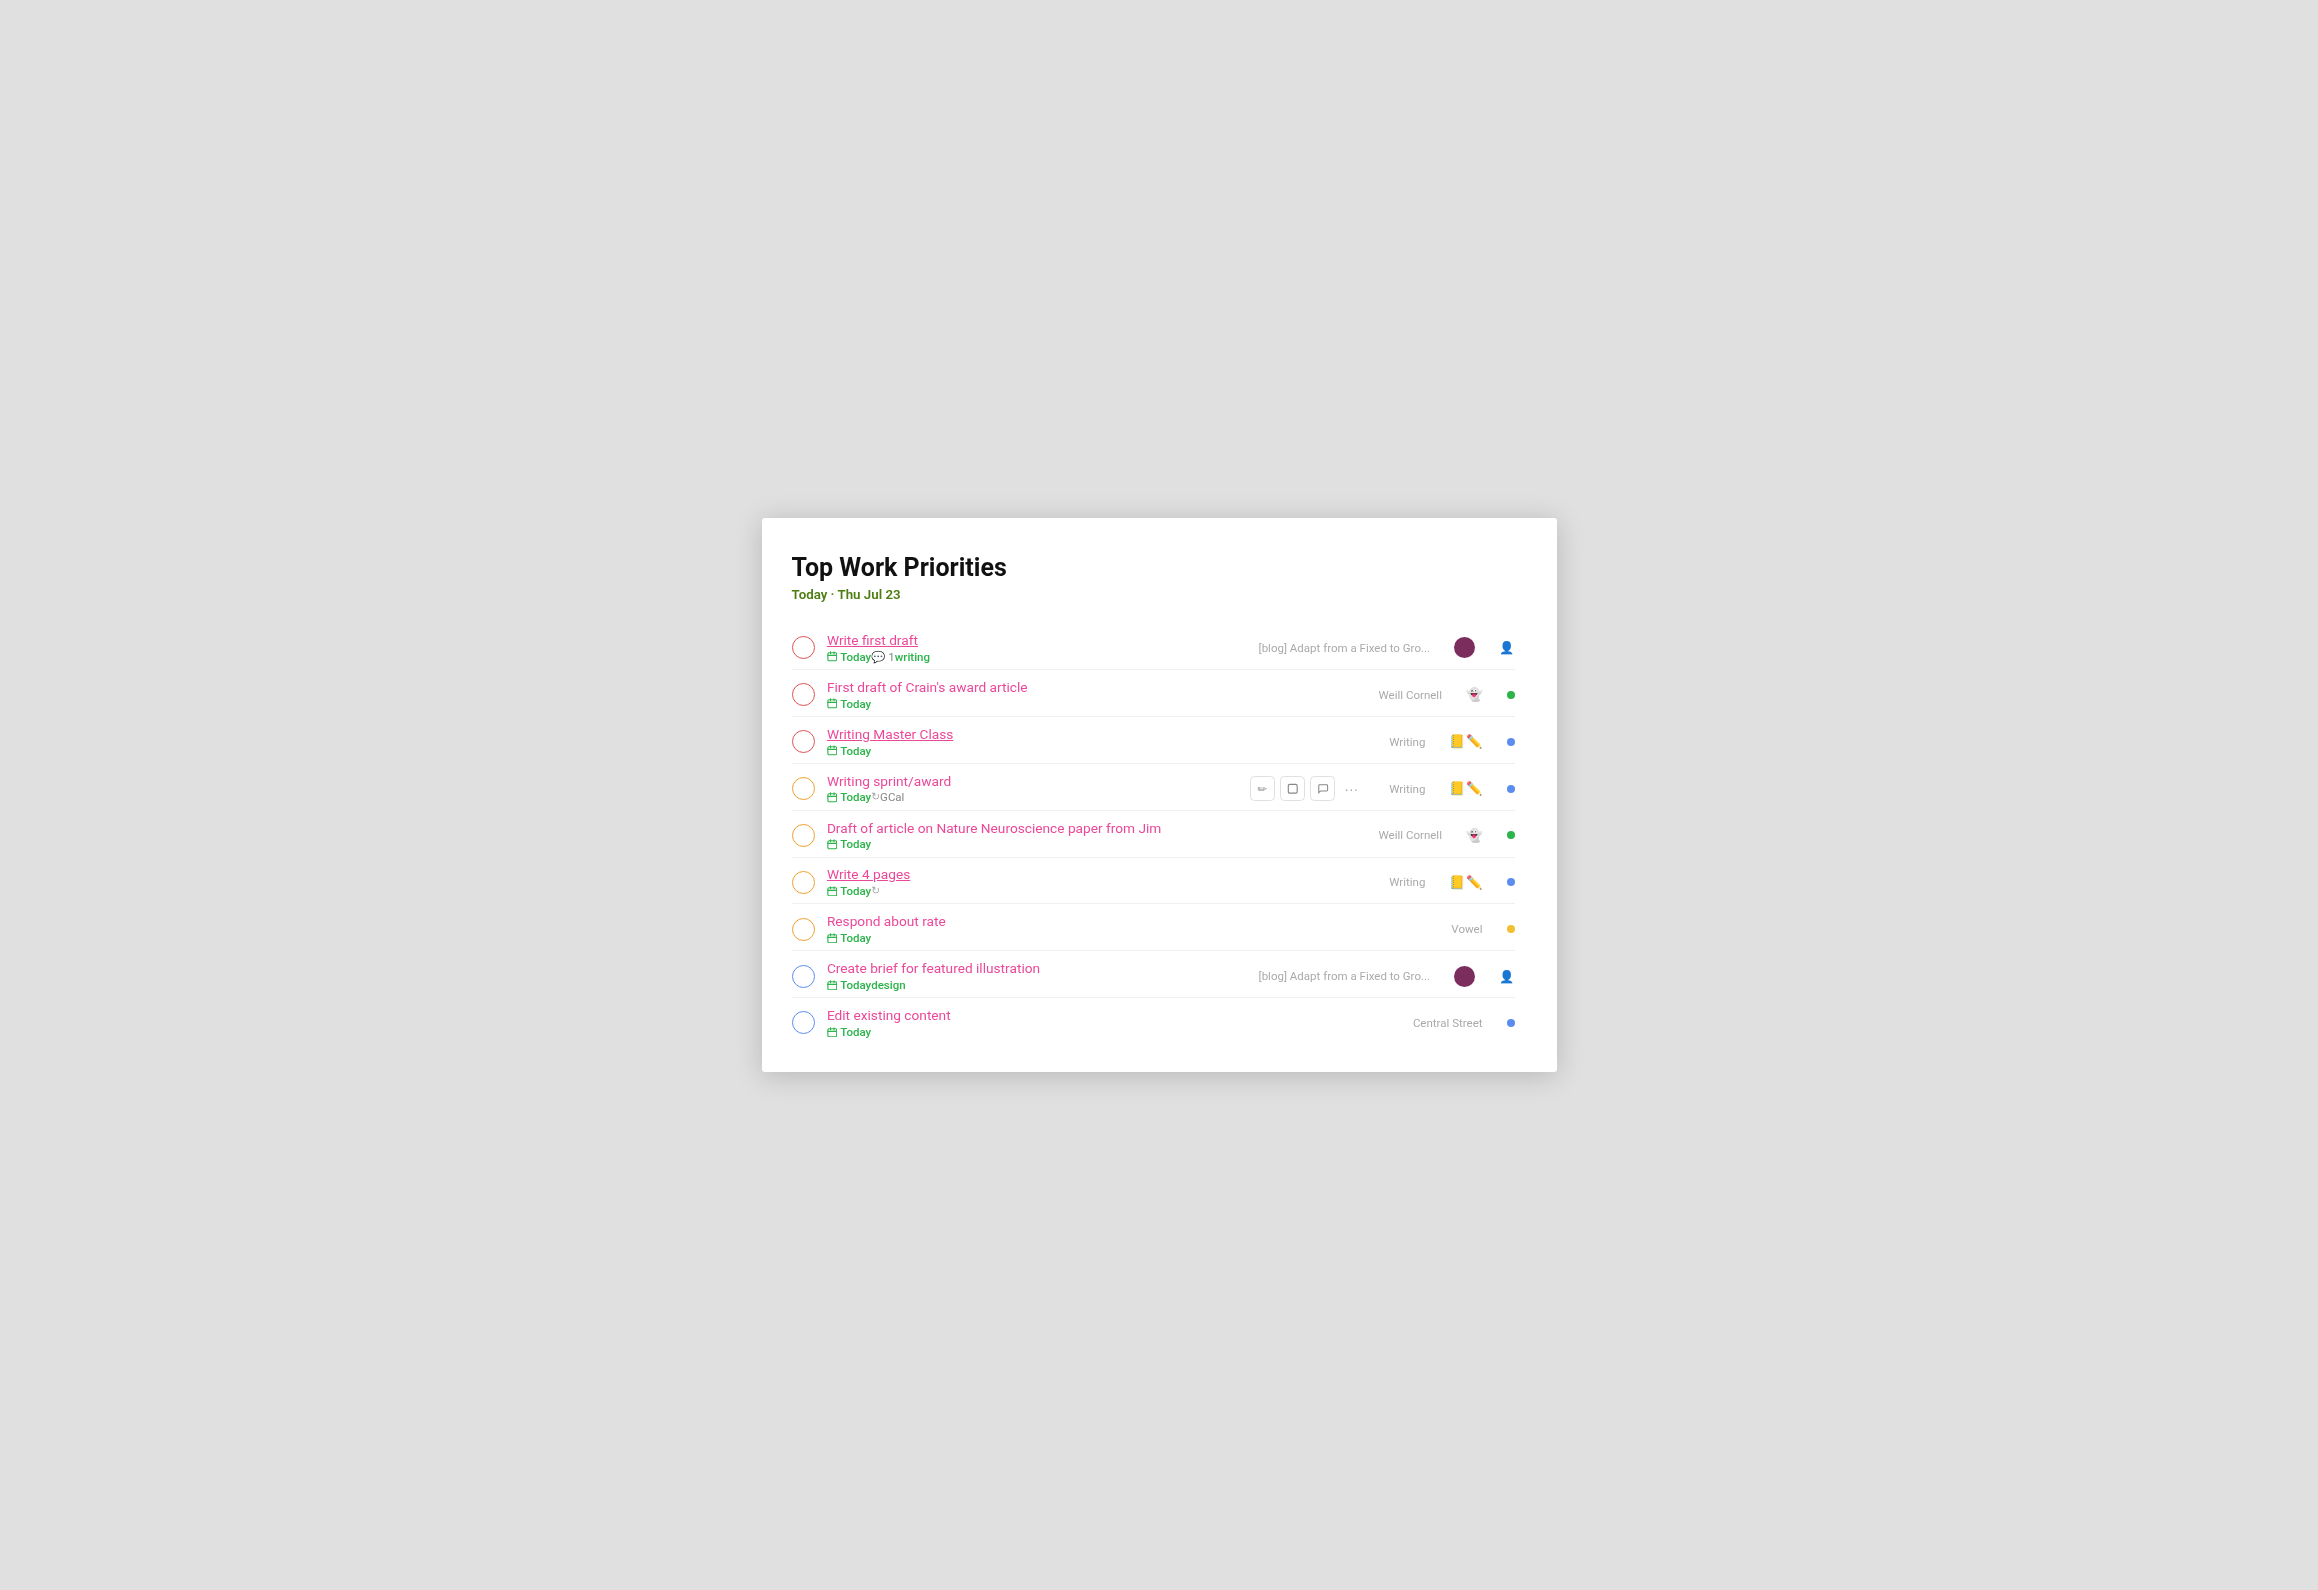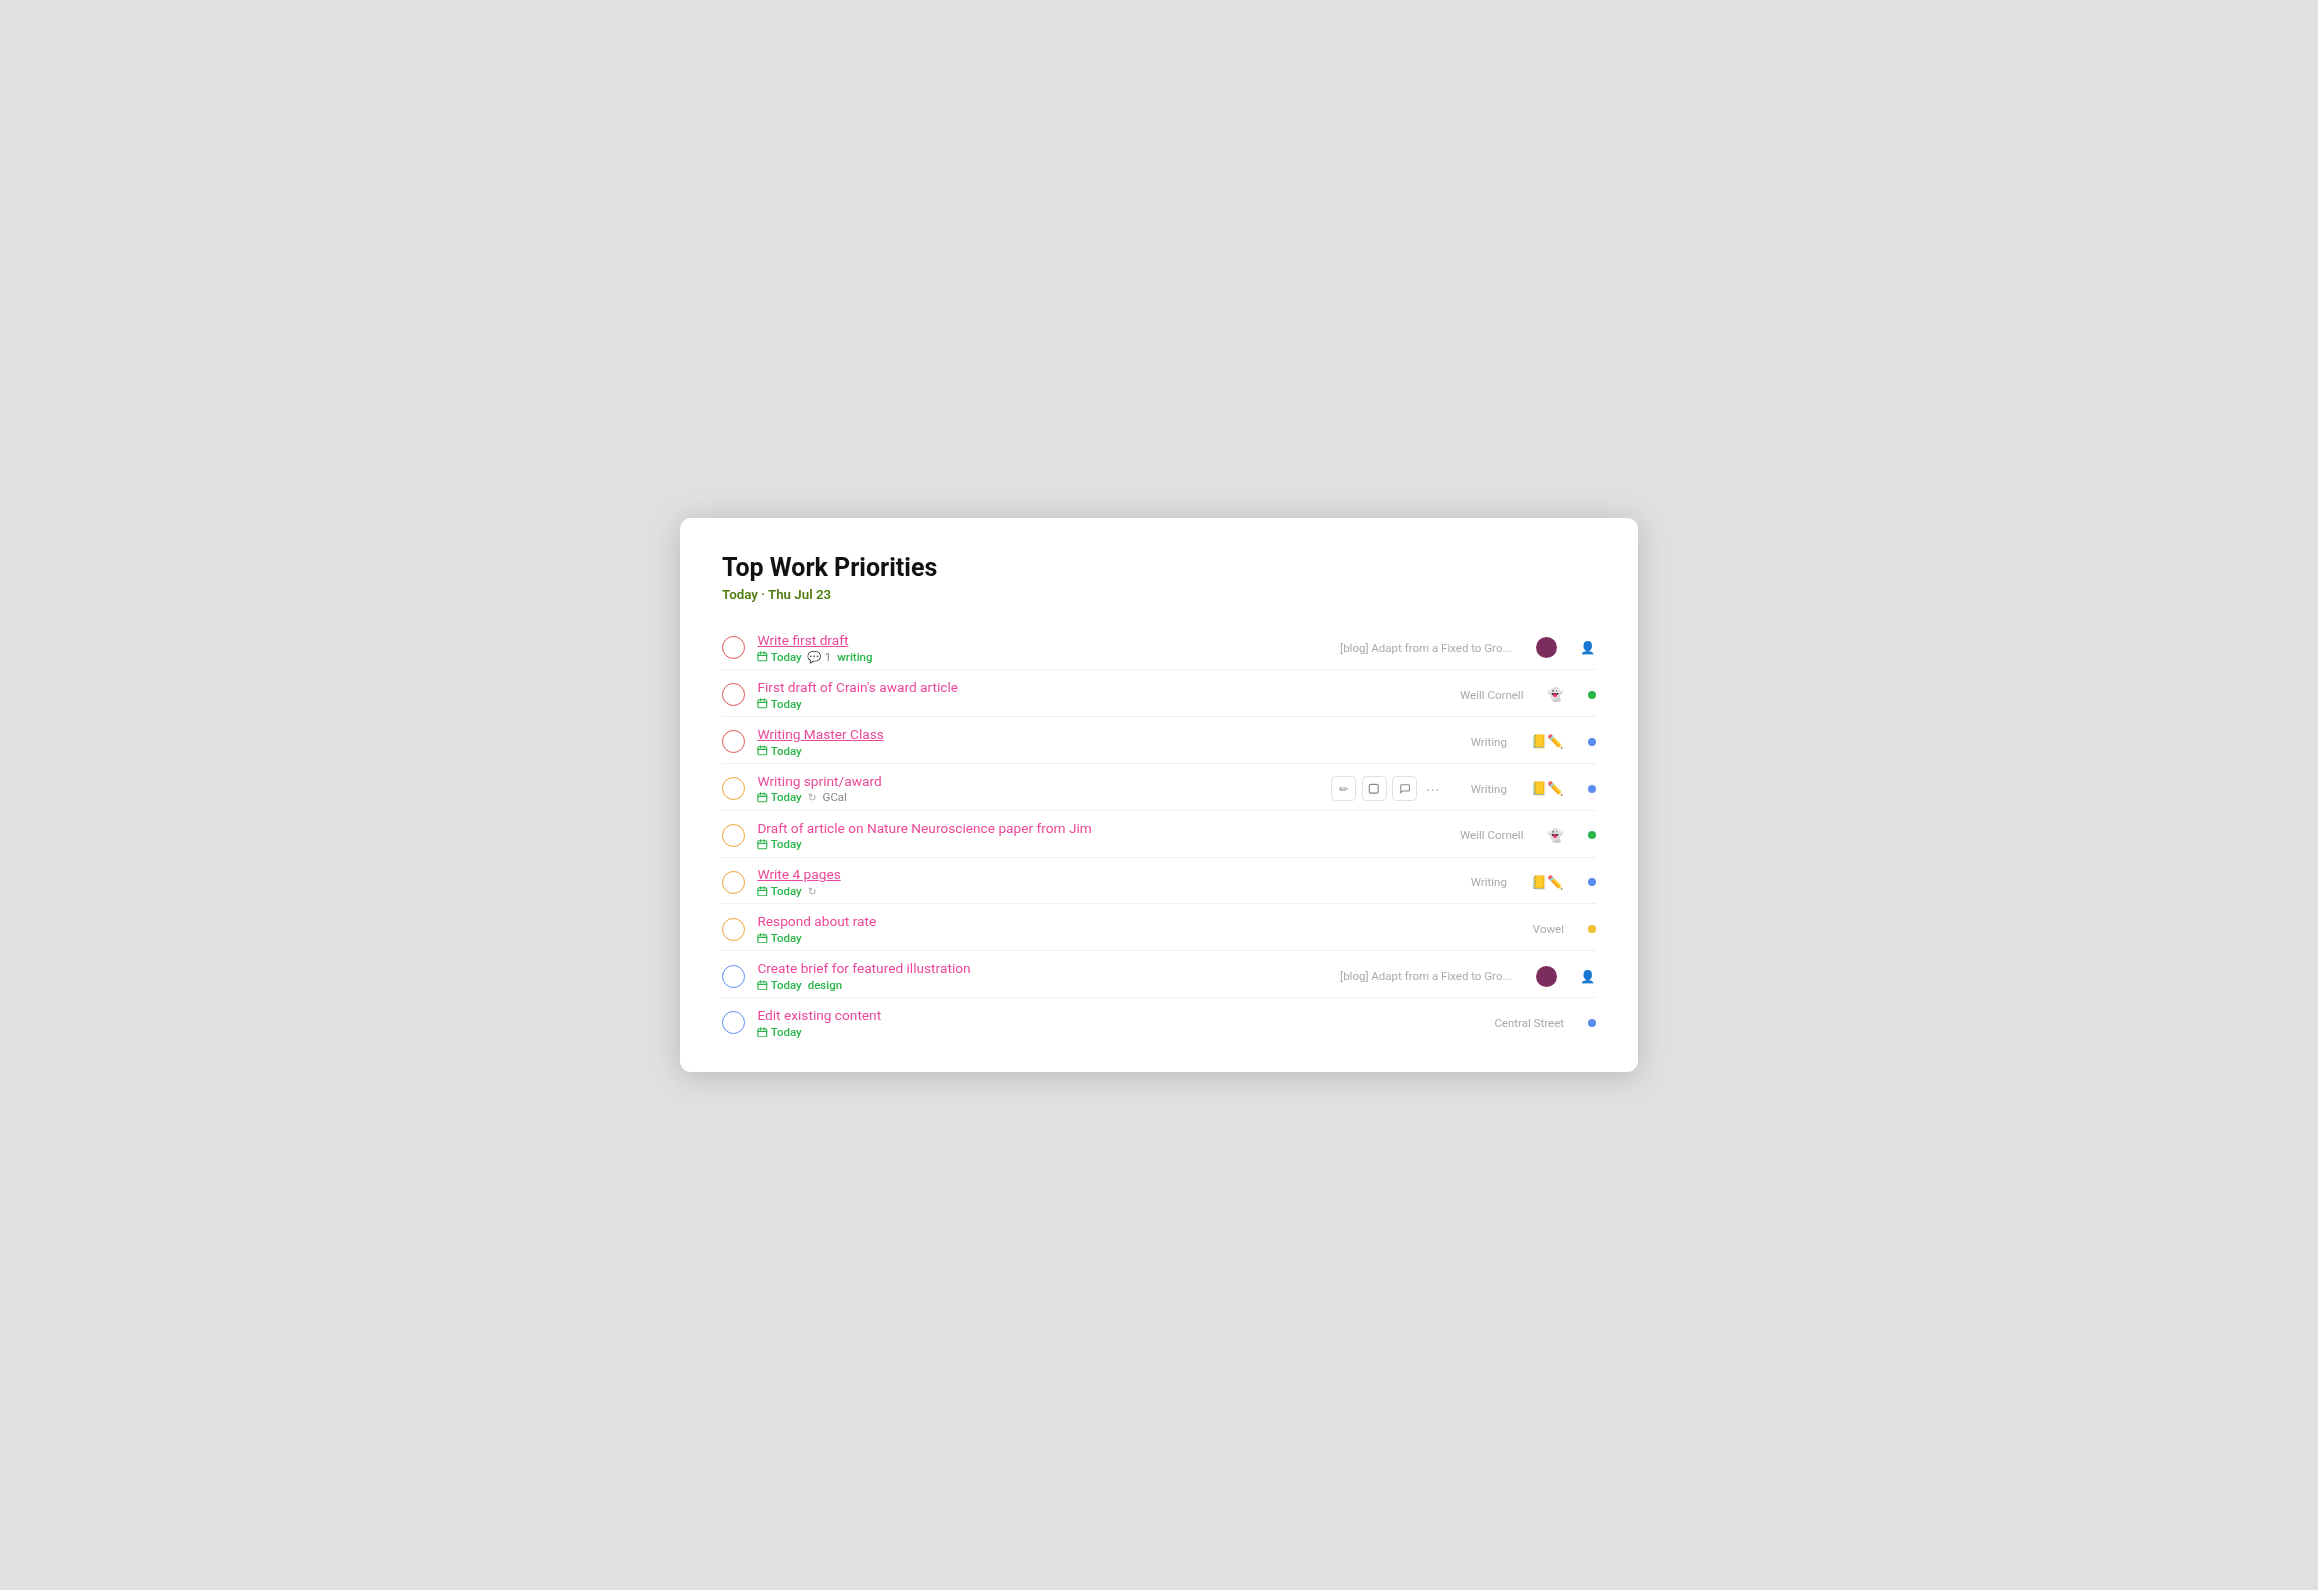--- a/index.html
+++ b/index.html
@@ -6,25 +6,25 @@
     body {
       background: #e0e0e0;
       display: flex;
       justify-content: center;
       align-items: center;
       min-height: 100vh;
       font-family: -apple-system, BlinkMacSystemFont, 'Segoe UI', Roboto, sans-serif;
     }
     .window {
       background: #ffffff;
-      border-radius: 11px;
+      border-radius: 3px;
       box-shadow: 0 3.5px 28px rgba(0,0,0,0.18);
-      width: 958px;
+      width: 795px;
       max-width: 98vw;
-      padding: 35px 42px 28px 42px;
+      padding: 35px 42px 28px 30px;
       overflow: hidden;
     }
     .page-title {
       font-size: 25px;
       font-weight: 700;
       color: #111;
       margin-bottom: 5.3px;
     }
     .date-line {
       font-size: 13.3px;
@@ -68,22 +68,22 @@
       font-size: 13.7px;
       color: #ec4899;
       font-weight: 400;
       margin-bottom: 1.8px;
     }
     .task-title.underlined {
       text-decoration: underline;
     }
     .task-meta {
       display: flex;
-      align-items: flex-end;
-      gap: 6px;
+      align-items: flex-start;
+      gap: 0;
       font-size: 11.5px;
       color: #888;
       flex-wrap: wrap;
     }
     .meta-today {
       color: #2bb44a;
       display: flex;
       align-items: center;
       gap: 2.7px;
       font-weight: 500;

